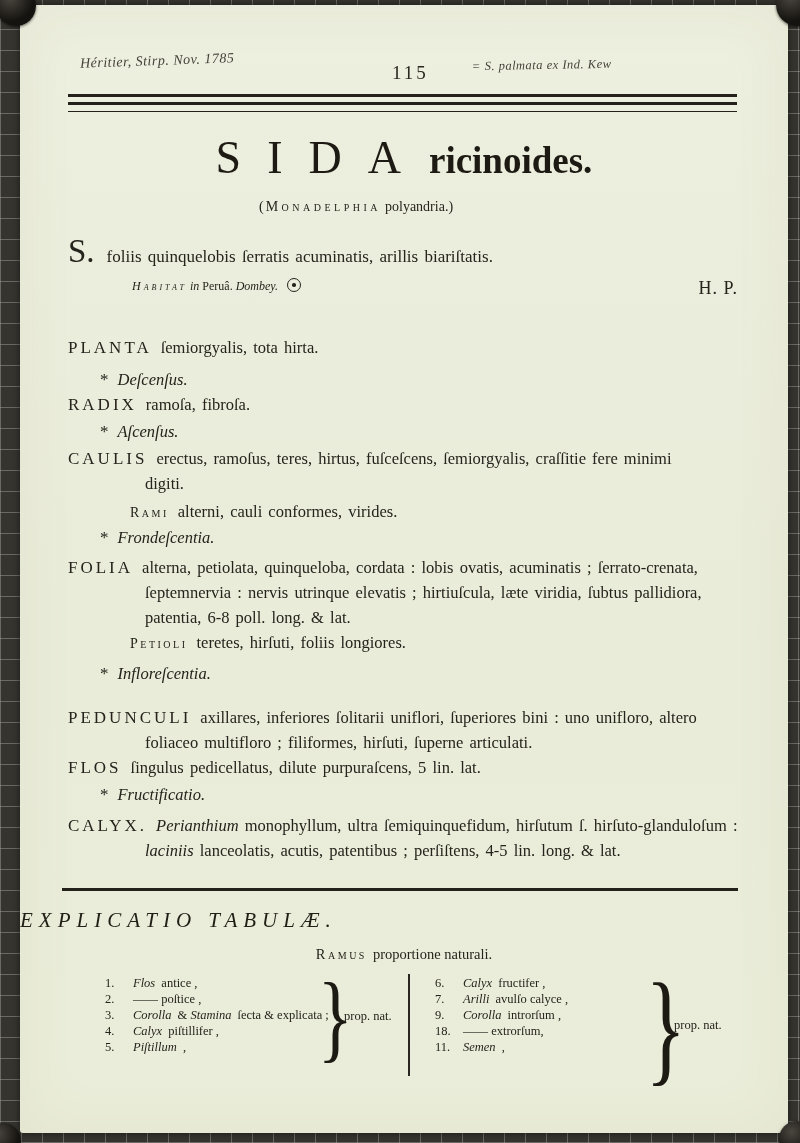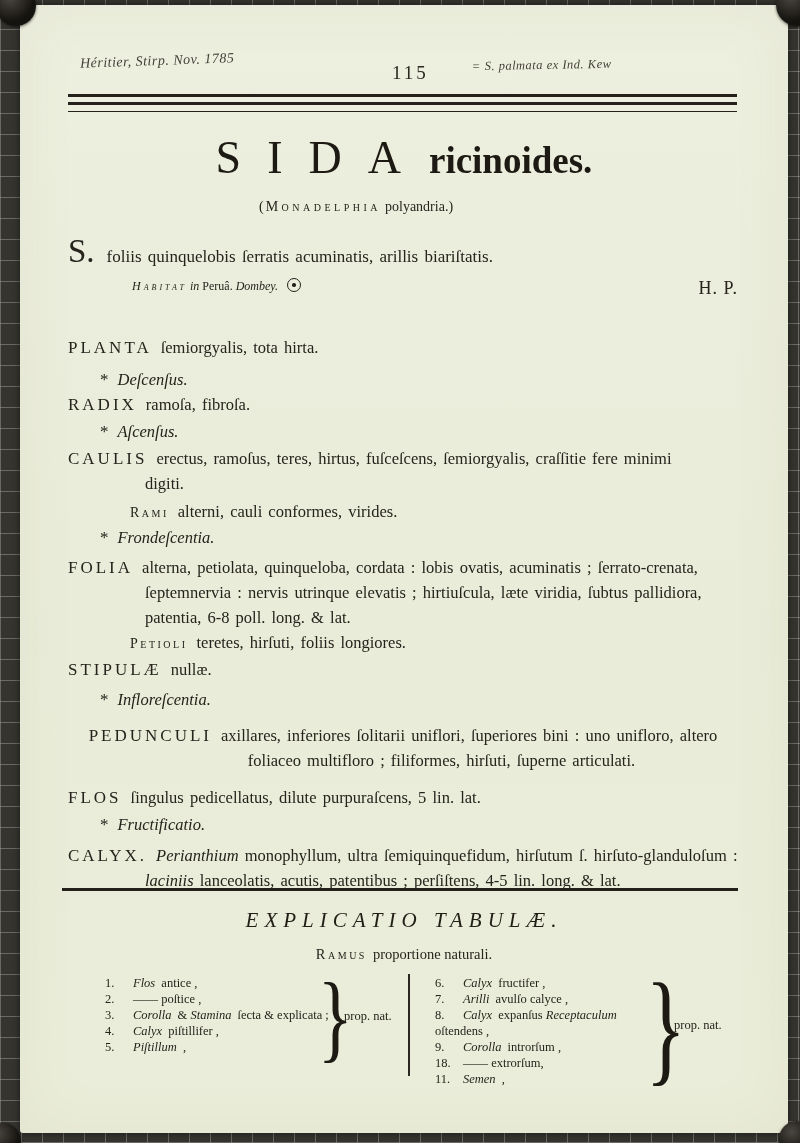--- a/index.html
+++ b/index.html
@@ -50,21 +50,21 @@
 
   .description{left:48px;top:330px;width:670px;font-size:16.5px;line-height:25px;word-spacing:2px;}
   .dline.cont{padding-left:77px;}
   .row-sub .dline{padding-left:62px;}
   .row-star .dline{padding-left:32px;}
   .star{margin-right:9px;font-size:17px;}
   .pt-label{letter-spacing:3px;margin-right:9px;font-size:17px;}
   .pt-sc{font-variant:small-caps;letter-spacing:2.5px;margin-right:9px;font-size:14px;}
   .pt-i{font-style:italic;}
 
-  .x-heading{left:0;top:903px;width:768px;text-align:center;font-style:italic;font-size:21px;letter-spacing:6px;color:#211e16;}
+  .x-heading{left:0;top:903px;width:768px;font-style:italic;font-size:21px;letter-spacing:6px;color:#211e16;}
   .x-sub{left:0;top:941px;width:768px;text-align:center;font-size:14.5px;}
   .x-sub-caps{font-variant:small-caps;letter-spacing:2.5px;margin-right:6px;}
   .xlist{font-size:12.5px;line-height:16px;}
   .xlist-left{left:85px;top:970px;width:225px;}
   .xlist-right{left:415px;top:970px;width:235px;}
   .xnum{display:inline-block;width:28px;}
   .xrow .pt-i{margin-right:3px;}
   .brace{color:#1d1a13;transform-origin:center;}
   .brace-left{left:292px;top:964px;font-size:97px;line-height:97px;transform:scaleX(.75);}
   .brace-right{left:616px;top:961px;font-size:124px;line-height:124px;transform:scaleX(.68);}
@@ -134,31 +134,28 @@
           <div class="dline"><span class="star">*</span><span class="pt-i">Frondeſcentia.</span></div>
         </div>
         <div class="row row-main" style="margin-top: 5px;">
           <div class="dline"><span class="pt-label">FOLIA</span><span class="pt-r">alterna, petiolata, quinqueloba, cordata : lobis ovatis, acuminatis ; ſerrato-crenata,</span></div>
           <div class="dline cont"><span class="pt-r">ſeptemnervia : nervis utrinque elevatis ; hirtiuſcula, læte viridia, ſubtus pallidiora,</span></div>
           <div class="dline cont"><span class="pt-r">patentia, 6-8 poll. long. &amp; lat.</span></div>
         </div>
         <div class="row row-sub" style="margin-top: 0px;">
           <div class="dline"><span class="pt-sc">Petioli</span><span class="pt-r">teretes, hirſuti, foliis longiores.</span></div>
         </div>
-        <div class="row row-main" style="margin-top: 1px;">
-          <div class="dline"><span class="pt-label">STIPULÆ</span><span class="pt-r">nullæ.</span></div>
-        </div>
         <div class="row row-star" style="margin-top: 5px;">
           <div class="dline"><span class="star">*</span><span class="pt-i">Infloreſcentia.</span></div>
         </div>
-        <div class="row row-main" style="margin-top: 11px; text-align: center;">
+        <div class="row row-main" style="margin-top: 19px;">
           <div class="dline"><span class="pt-label">PEDUNCULI</span><span class="pt-r">axillares, inferiores ſolitarii uniflori, ſuperiores bini : uno unifloro, altero</span></div>
           <div class="dline cont"><span class="pt-r">foliaceo multifloro ; filiformes, hirſuti, ſuperne articulati.</span></div>
         </div>
-        <div class="row row-main" style="margin-top: 12px;">
+        <div class="row row-main" style="margin-top: 0px;">
           <div class="dline"><span class="pt-label">FLOS</span><span class="pt-r">ſingulus pedicellatus, dilute purpuraſcens, 5 lin. lat.</span></div>
         </div>
         <div class="row row-star" style="margin-top: 2px;">
           <div class="dline"><span class="star">*</span><span class="pt-i">Fructificatio.</span></div>
         </div>
         <div class="row row-main" style="margin-top: 6px;">
           <div class="dline"><span class="pt-label">CALYX.</span><span class="pt-i">Perianthium</span><span class="pt-r"> monophyllum, ultra ſemiquinquefidum, hirſutum ſ. hirſuto-glanduloſum :</span></div>
           <div class="dline cont"><span class="pt-i">laciniis</span><span class="pt-r"> lanceolatis, acutis, patentibus ; perſiſtens, 4-5 lin. long. &amp; lat.</span></div>
         </div>
       </div>
@@ -173,21 +170,20 @@
     <div class="abs xlist xlist-left">
         <div class="xrow"><span class="xnum">1.</span><span class="pt-i">Flos</span><span class="pt-r"> antice ,</span></div>
         <div class="xrow"><span class="xnum">2.</span><span class="pt-r">—— poſtice ,</span></div>
         <div class="xrow"><span class="xnum">3.</span><span class="pt-i">Corolla</span><span class="pt-r"> &amp; </span><span class="pt-i">Stamina</span><span class="pt-r"> ſecta &amp; explicata ;</span></div>
         <div class="xrow"><span class="xnum">4.</span><span class="pt-i">Calyx</span><span class="pt-r"> piſtillifer ,</span></div>
         <div class="xrow"><span class="xnum">5.</span><span class="pt-i">Piſtillum</span><span class="pt-r"> ,</span></div>
       </div>
     <div class="abs xlist xlist-right">
         <div class="xrow"><span class="xnum">6.</span><span class="pt-i">Calyx</span><span class="pt-r"> fructifer ,</span></div>
         <div class="xrow"><span class="xnum">7.</span><span class="pt-i">Arilli</span><span class="pt-r"> avulſo calyce ,</span></div>
-        <div class="xrow"><span class="xnum">8.</span><span class="pt-i">Calyx</span><span class="pt-r"> expanſus </span><span class="pt-i">Receptaculum</span><span class="pt-r"> oſtendens ,</span></div>
         <div class="xrow"><span class="xnum">9.</span><span class="pt-i">Corolla</span><span class="pt-r"> introrſum ,</span></div>
         <div class="xrow"><span class="xnum">18.</span><span class="pt-r">—— extrorſum,</span></div>
         <div class="xrow"><span class="xnum">11.</span><span class="pt-i">Semen</span><span class="pt-r"> ,</span></div>
       </div>
 
     <div class="abs brace brace-left">}</div>
     <div class="abs prop-label prop-left">prop. nat.</div>
     <div class="abs col-divider"></div>
     <div class="abs brace brace-right">}</div>
     <div class="abs prop-label prop-right">prop. nat.</div>

